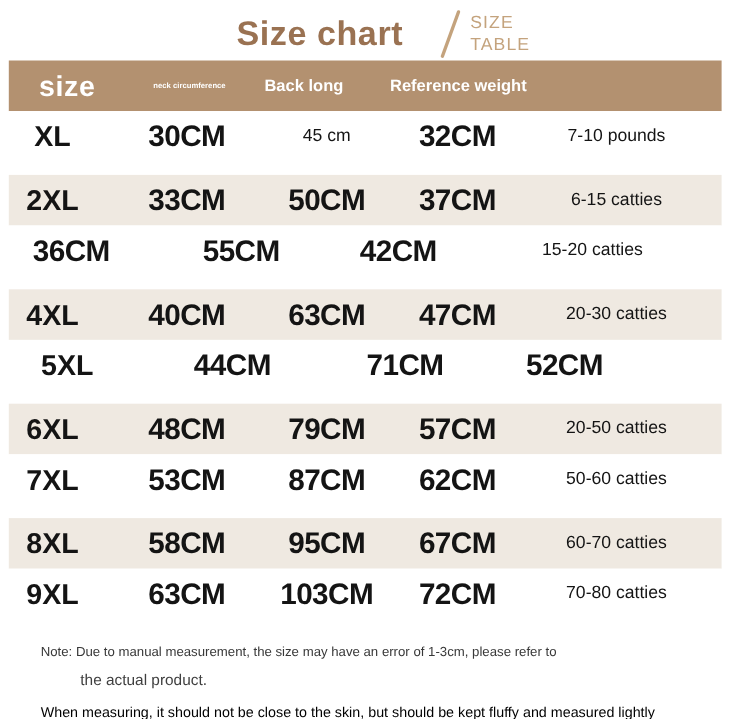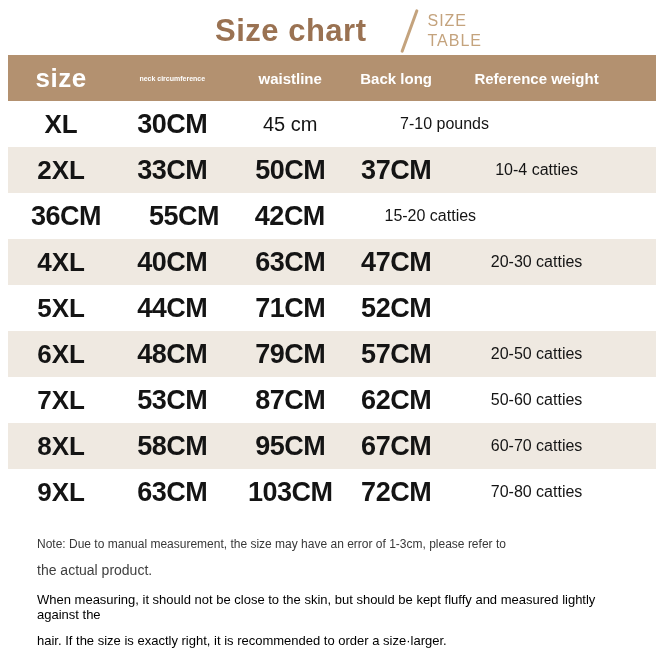--- a/index.html
+++ b/index.html
@@ -44,68 +44,68 @@
   }
   .cell{display:flex;align-items:center;justify-content:center;text-align:center;}
   .c0{width:16.4%;}
   .c1{width:17.9%;}
   .c2{width:18.5%;}
   .c3{width:14.2%;text-align:center;}
   .c4{width:33%;padding-right:25px;}
   .h-size{font-size:26px;font-weight:700;letter-spacing:0.5px;}
   .h-neck{font-size:7px;font-weight:700;}
   .h-std{font-size:15px;font-weight:700;}
-  .trow{display:flex;align-items:center;height:46px;background:#ffffff;}
-  .trow.alt{background:var(--row-alt-bg);}
+  .trow{display:flex;align-items:center;height:46px;background:#ffffff;gap:39px;}
+  .trow.alt{background:var(--row-alt-bg);margin-top:12px;}
   .cell-size{font-size:26px;font-weight:600;color:var(--data-ink);}
   .cell-num{font-size:27px;font-weight:700;color:var(--data-ink);letter-spacing:-0.5px;}
-  .cell-num.plain{font-size:20px;font-weight:400;letter-spacing:0;}
+  .cell-num.plain{font-size:16px;font-weight:400;letter-spacing:0;}
   .cell-weight{font-size:16px;font-weight:400;color:var(--data-ink);}
 
   
   .notes{margin:22px 62px 0 37px;}
   .note-main{font-size:12px;color:#383838;margin-bottom:11px;}
-  .note-main.small{font-size:14px;color:#3f3f3f;margin-bottom:14px;}
+  .note-main.small{font-size:14px;color:#3f3f3f;margin-bottom:14px;margin-left:36px;}
   .note-sub{font-size:13px;color:#000000;margin-bottom:11px;}
 </style>
 </head>
 <body>
 
 <div class="page">
 
   <header class="title-row">
     <h1>Size chart</h1>
     <span class="slash"></span>
     <div class="subtitle">
       <span>SIZE</span>
       <span>TABLE</span>
     </div>
   </header>
 
   <div class="size-table">
     <div class="thead">
       <div class="cell c0 h-size">size</div>
       <div class="cell c1 h-neck">neck circumference</div>
-      <div class="cell c2 h-std">waistline</div>
       <div class="cell c3 h-std">Back long</div>
       <div class="cell c4 h-std">Reference weight</div>
     </div>
     <div class="tbody">
         <div class="trow">
           <div class="cell c0 cell-size">XL</div>
           <div class="cell c1 cell-num">30CM</div>
           <div class="cell c2 cell-num plain">45 cm</div>
+          <div class="cell c3 cell-num">32CM</div>
           <div class="cell c4 cell-weight">7-10 pounds</div>
         </div>
         <div class="trow alt">
           <div class="cell c0 cell-size">2XL</div>
           <div class="cell c1 cell-num">33CM</div>
           <div class="cell c2 cell-num">50CM</div>
           <div class="cell c3 cell-num">37CM</div>
-          <div class="cell c4 cell-weight">10-4 catties</div>
+          <div class="cell c4 cell-weight">6-15 catties</div>
         </div>
         <div class="trow">
           <div class="cell c1 cell-num">36CM</div>
           <div class="cell c2 cell-num">55CM</div>
           <div class="cell c3 cell-num">42CM</div>
           <div class="cell c4 cell-weight">15-20 catties</div>
         </div>
         <div class="trow alt">
           <div class="cell c0 cell-size">4XL</div>
           <div class="cell c1 cell-num">40CM</div>

